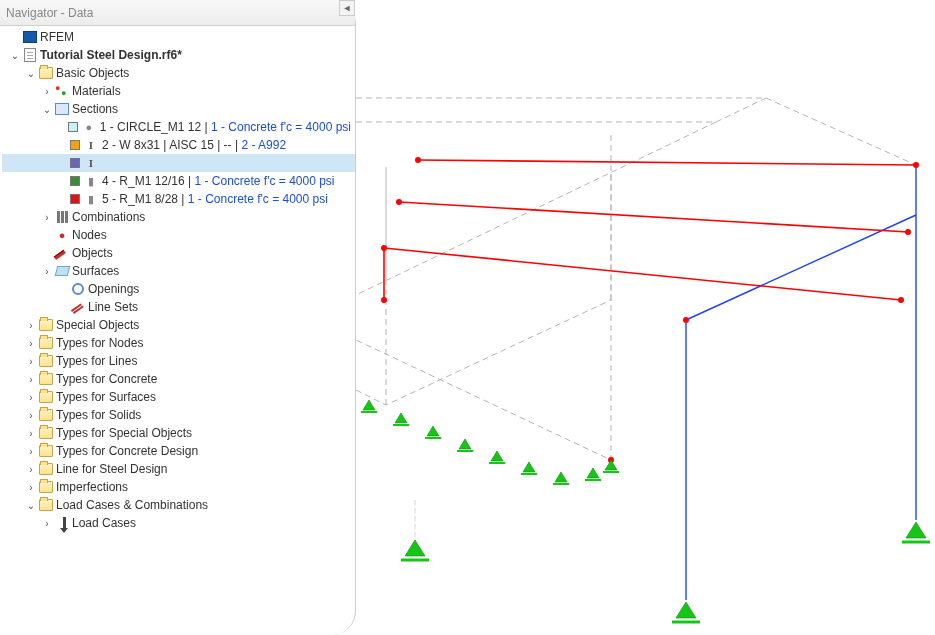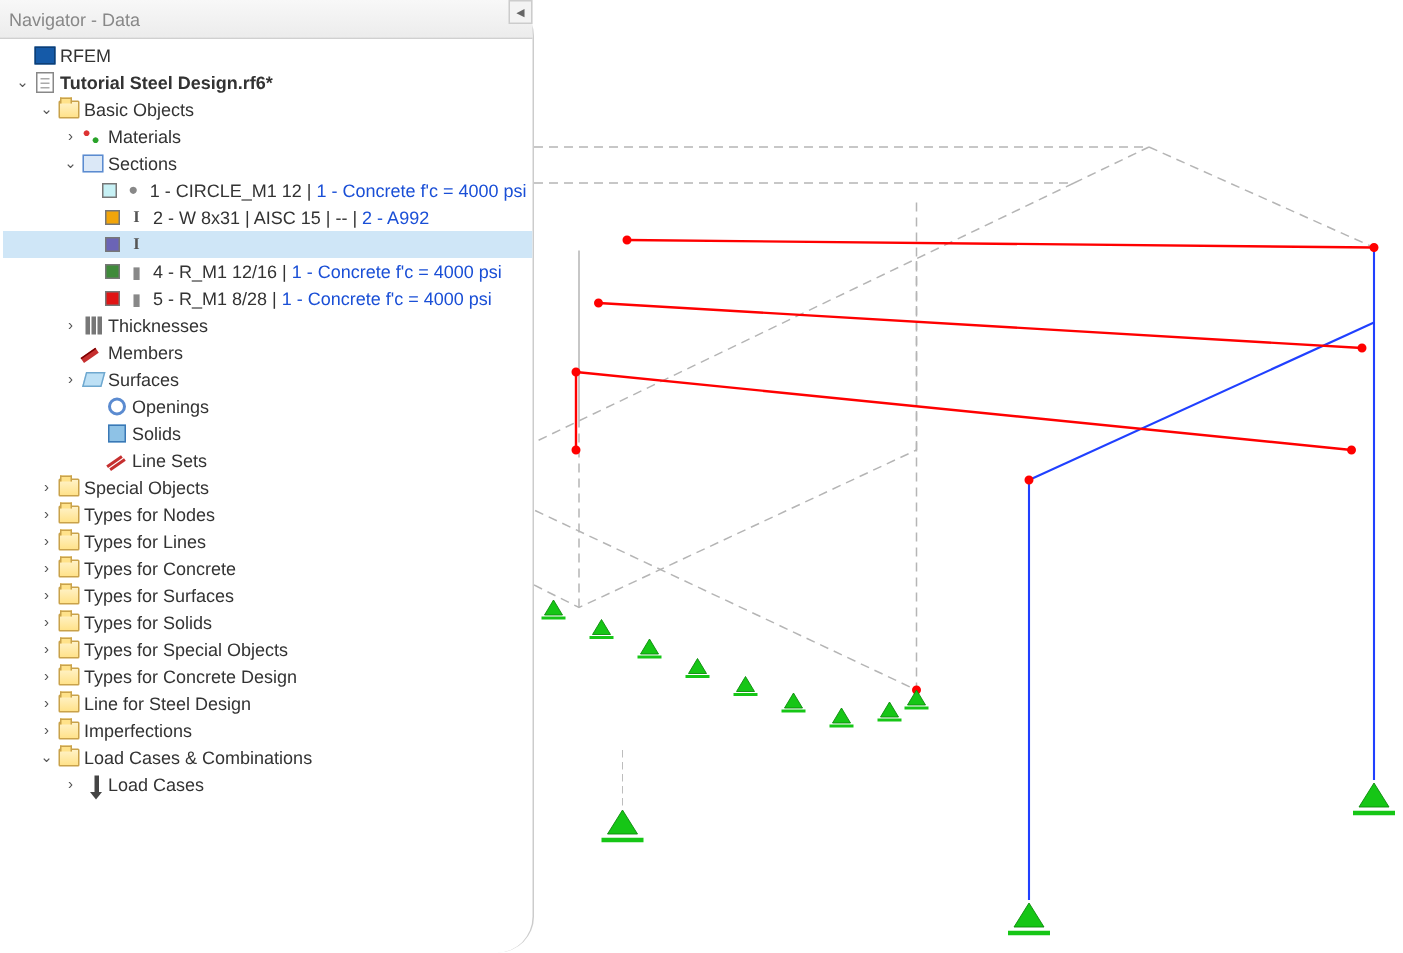--- a/index.html
+++ b/index.html
@@ -224,53 +224,53 @@
       <div class="row">
         <span class="indent" style="width: 38px;"></span>
         <span class="expander">›</span>
         <span class="ico">
           <span class="thk-ico">
             <span></span>
             <span></span>
             <span></span>
           </span>
         </span>
-        <span class="label">Thicknesses</span>
+        <span class="label">Combinations</span>
+      </div>
+      <div class="row">
+        <span class="indent" style="width: 38px;"></span>
+        <span class="expander none"></span>
+        <span class="ico">
+          <span class="node-ico"></span>
+        </span>
+        <span class="label">Nodes</span>
       </div>
       <div class="row">
         <span class="indent" style="width: 38px;"></span>
         <span class="expander none"></span>
         <span class="ico">
           <span class="mem-ico"></span>
         </span>
-        <span class="label">Members</span>
+        <span class="label">Objects</span>
       </div>
       <div class="row">
         <span class="indent" style="width: 38px;"></span>
         <span class="expander">›</span>
         <span class="ico">
           <span class="surf-ico"></span>
         </span>
         <span class="label">Surfaces</span>
       </div>
       <div class="row">
         <span class="indent" style="width: 54px;"></span>
         <span class="expander none"></span>
         <span class="ico">
           <span class="open-ico"></span>
         </span>
         <span class="label">Openings</span>
-      </div>
-      <div class="row">
-        <span class="indent" style="width: 54px;"></span>
-        <span class="expander none"></span>
-        <span class="ico">
-          <span class="solid-ico"></span>
-        </span>
-        <span class="label">Solids</span>
       </div>
       <div class="row">
         <span class="indent" style="width: 54px;"></span>
         <span class="expander none"></span>
         <span class="ico">
           <span class="lset-ico"></span>
         </span>
         <span class="label">Line Sets</span>
       </div>
       <div class="row">

